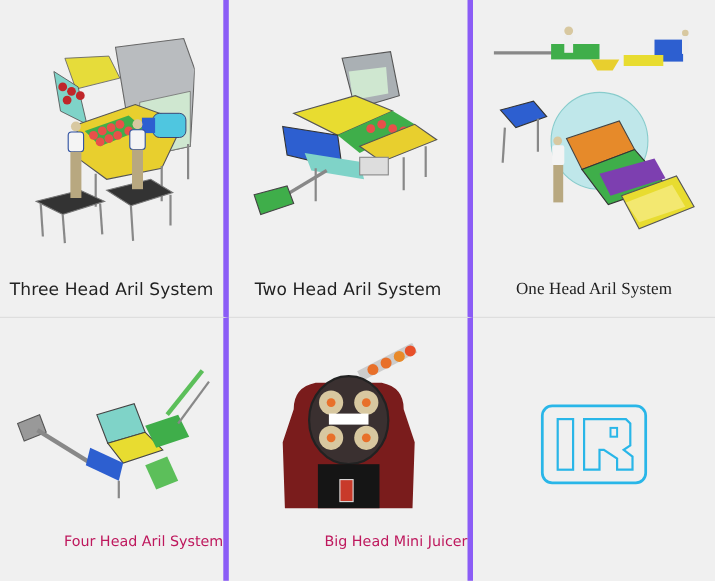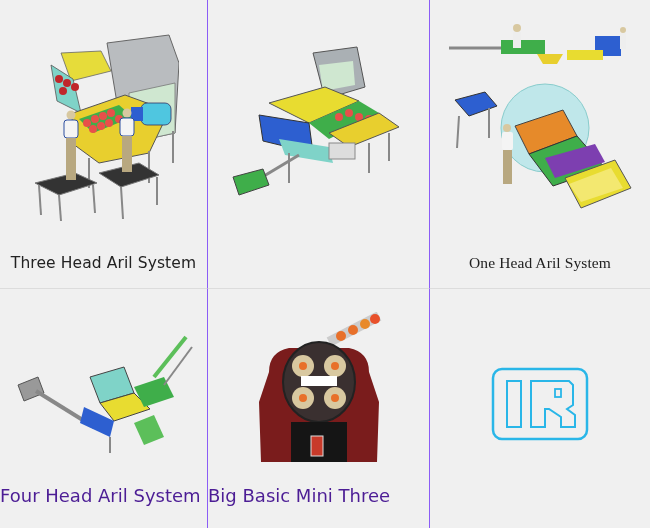--- a/index.html
+++ b/index.html
@@ -1,24 +1,24 @@
 <!DOCTYPE html>
 <html><head>
 <meta charset="utf-8">
 <style>
   html,body{margin:0;padding:0;}
   body{width:650px;height:528px;background:#f0f0f0;font-family:"DejaVu Sans","Liberation Sans",sans-serif;overflow:hidden;}
   .grid{position:relative;width:650px;height:528px;display:grid;grid-template-columns:208px 222px 220px;grid-template-rows:289px 239px;}
-  .cell{position:relative;border-right:1px solid #8b5cf6;border-bottom:1px solid #dcdcdc;box-sizing:border-box;cursor:pointer;}
+  .cell{position:relative;border-right:5px solid #8b5cf6;border-bottom:1px solid #dcdcdc;box-sizing:border-box;cursor:pointer;}
   .cell.c3{border-right:none;font-family:Liberation Serif, serif;}
   .cell.r2{border-bottom:none;}
   .img{position:absolute;left:0;right:0;top:10px;height:225px;display:flex;align-items:center;justify-content:center;}
   .r2 .img{top:8px;height:190px;}
   .label{position:absolute;left:0;right:0;top:254px;text-align:center;font-size:15.5px;color:#222;letter-spacing:0.1px;}
-  .r2 .label2{position:absolute;left:0;right:0;top:196px;text-align:left;font-size:18px;color:#4c1d95;}
+  .r2 .label2{position:absolute;left:0;right:0;top:196px;text-align:right;font-size:13px;color:#be185d;}
   svg{display:block;}
 </style>
 </head>
 <body>
 
 <div class="grid">
 
   <div class="cell">
     <div class="img">
       <svg width="150" height="200" viewBox="0 0 150 200">
@@ -87,20 +87,21 @@
         <polygon points="100,90 150,70 170,84 120,104" fill="#e8cf2e" stroke="#555"></polygon>
         <polygon points="50,96 100,104 104,120 56,112" fill="#7fd3c8"></polygon>
         <line x1="10" y1="148" x2="70" y2="112" stroke="#888" stroke-width="3"></line>
         <polygon points="4,134 34,126 40,142 10,152" fill="#3fae4a" stroke="#444"></polygon>
         <line x1="140" y1="100" x2="140" y2="130" stroke="#888" stroke-width="2"></line>
         <line x1="160" y1="90" x2="160" y2="118" stroke="#888" stroke-width="2"></line>
         <line x1="60" y1="110" x2="60" y2="140" stroke="#888" stroke-width="2"></line>
         <rect x="100" y="100" width="26" height="16" fill="#ddd" stroke="#888"></rect>
       </svg>
     </div>
+    <div class="label">Two Head Aril System</div>
   </div>
 
   <div class="cell c3">
     <div class="img">
       <svg width="190" height="210" viewBox="0 0 190 210">
 
         <line x1="4" y1="30" x2="60" y2="30" stroke="#888" stroke-width="3"></line>
         <rect x="56" y="22" width="44" height="14" fill="#3fae4a"></rect>
         <polygon points="92,36 118,36 112,46 98,46" fill="#e8cf2e"></polygon>
         <rect x="150" y="18" width="26" height="20" fill="#2d5fd0"></rect>
@@ -161,21 +162,21 @@
           <circle cx="86" cy="86" r="11" fill="#d8c8a0"></circle>
         <circle cx="54" cy="54" r="4" fill="#e8702a"></circle>
           <circle cx="86" cy="54" r="4" fill="#e8702a"></circle>
         <circle cx="54" cy="86" r="4" fill="#e8702a"></circle>
           <circle cx="86" cy="86" r="4" fill="#e8702a"></circle>
         <rect x="52" y="64" width="36" height="10" fill="#ffffff"></rect>
         <rect x="42" y="110" width="56" height="40" fill="#151515"></rect>
         <rect x="62" y="124" width="12" height="20" fill="#c83a2a" stroke="#ddd"></rect>
       </svg>
     </div>
-    <div class="label2">Big Basic Mini Three</div>
+    <div class="label2">Big Head Mini Juicer</div>
   </div>
 
   <div class="cell c3 r2">
     <div class="img" style="top:70px;height:90px;">
       <svg width="98" height="74" viewBox="0 0 98 74">
         <rect x="2" y="2" width="94" height="70" rx="9" fill="none" stroke="#29b6e8" stroke-width="2.5"></rect>
         <rect x="16" y="14" width="14" height="46" fill="none" stroke="#29b6e8" stroke-width="2"></rect>
         <path d="M40,14 L78,14 L82,18 L82,38 L76,42 L84,48 L84,60 L70,60 L70,50 L58,42 L54,42 L54,60 L40,60 Z" fill="none" stroke="#29b6e8" stroke-width="2"></path>
         <rect x="64" y="22" width="6" height="8" fill="none" stroke="#29b6e8" stroke-width="1.8"></rect>
       </svg>

